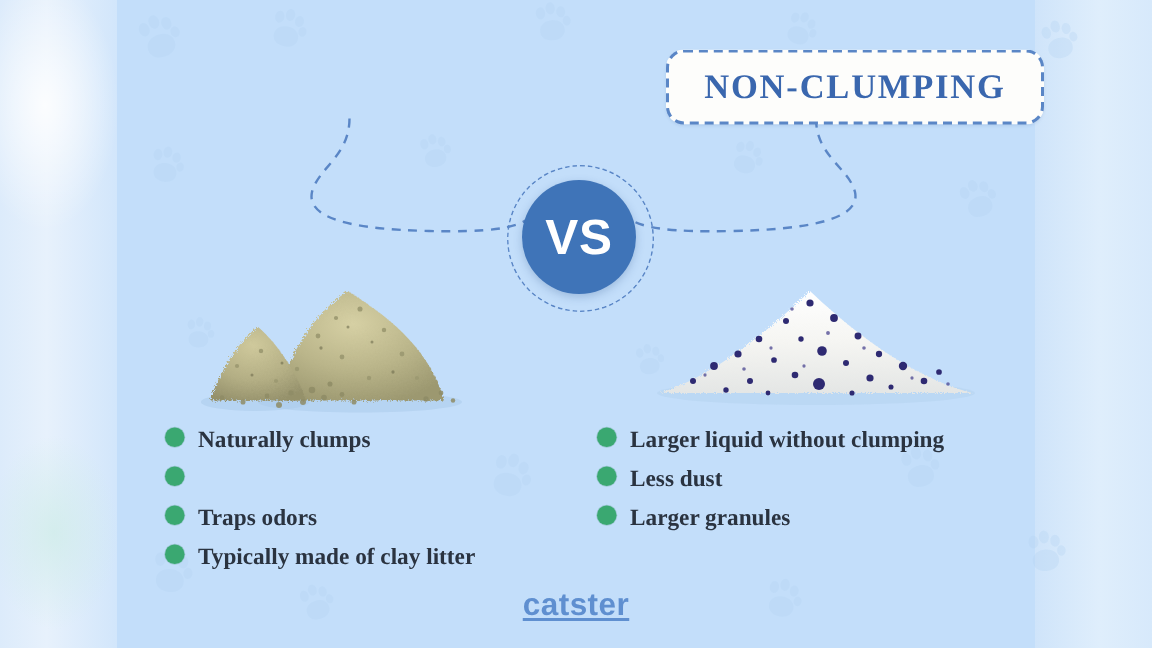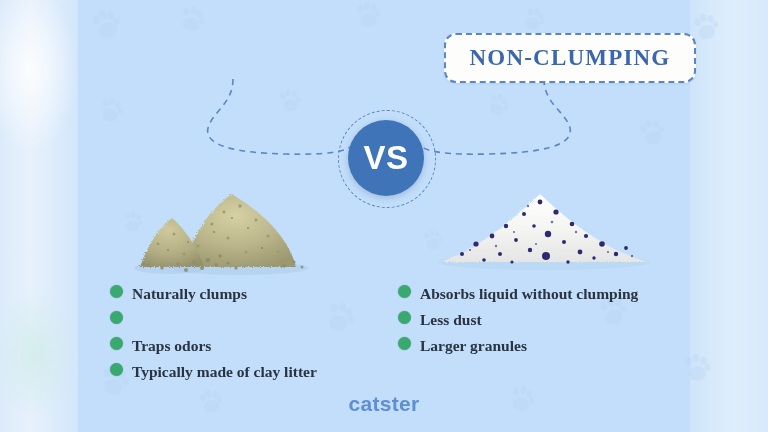--- a/index.html
+++ b/index.html
@@ -84,20 +84,21 @@
     font-family:"Liberation Serif", serif;white-space:nowrap;
   }
   #bullets-left{left:110px;top:285px;}
   #bullets-right{left:398px;top:285px;}
 
   
   #brand{
     position:absolute;left:0;right:0;top:392px;text-align:center;
     color:#5f8fd0;font-weight:bold;font-size:21px;letter-spacing:.3px;
     font-family:"Liberation Sans", sans-serif;
+    text-decoration:underline;
   }
 </style>
 </head>
 <body>
 
 <div class="stage">
 
   <div class="edge-band left"></div>
   <div class="edge-band right"></div>
   <div class="edge-glow"></div>
@@ -402,21 +403,21 @@
     </div>
     <div class="bullet-row">
       <span class="dot"></span>
       <span class="bullet-text">Typically made of clay litter</span>
     </div>
   </div>
 
   <div class="bullets" id="bullets-right">
     <div class="bullet-row">
       <span class="dot"></span>
-      <span class="bullet-text">Absorbs liquid without clumping</span>
+      <span class="bullet-text">Larger liquid without clumping</span>
     </div>
     <div class="bullet-row">
       <span class="dot"></span>
       <span class="bullet-text">Less dust</span>
     </div>
     <div class="bullet-row">
       <span class="dot"></span>
       <span class="bullet-text">Larger granules</span>
     </div>
   </div>

